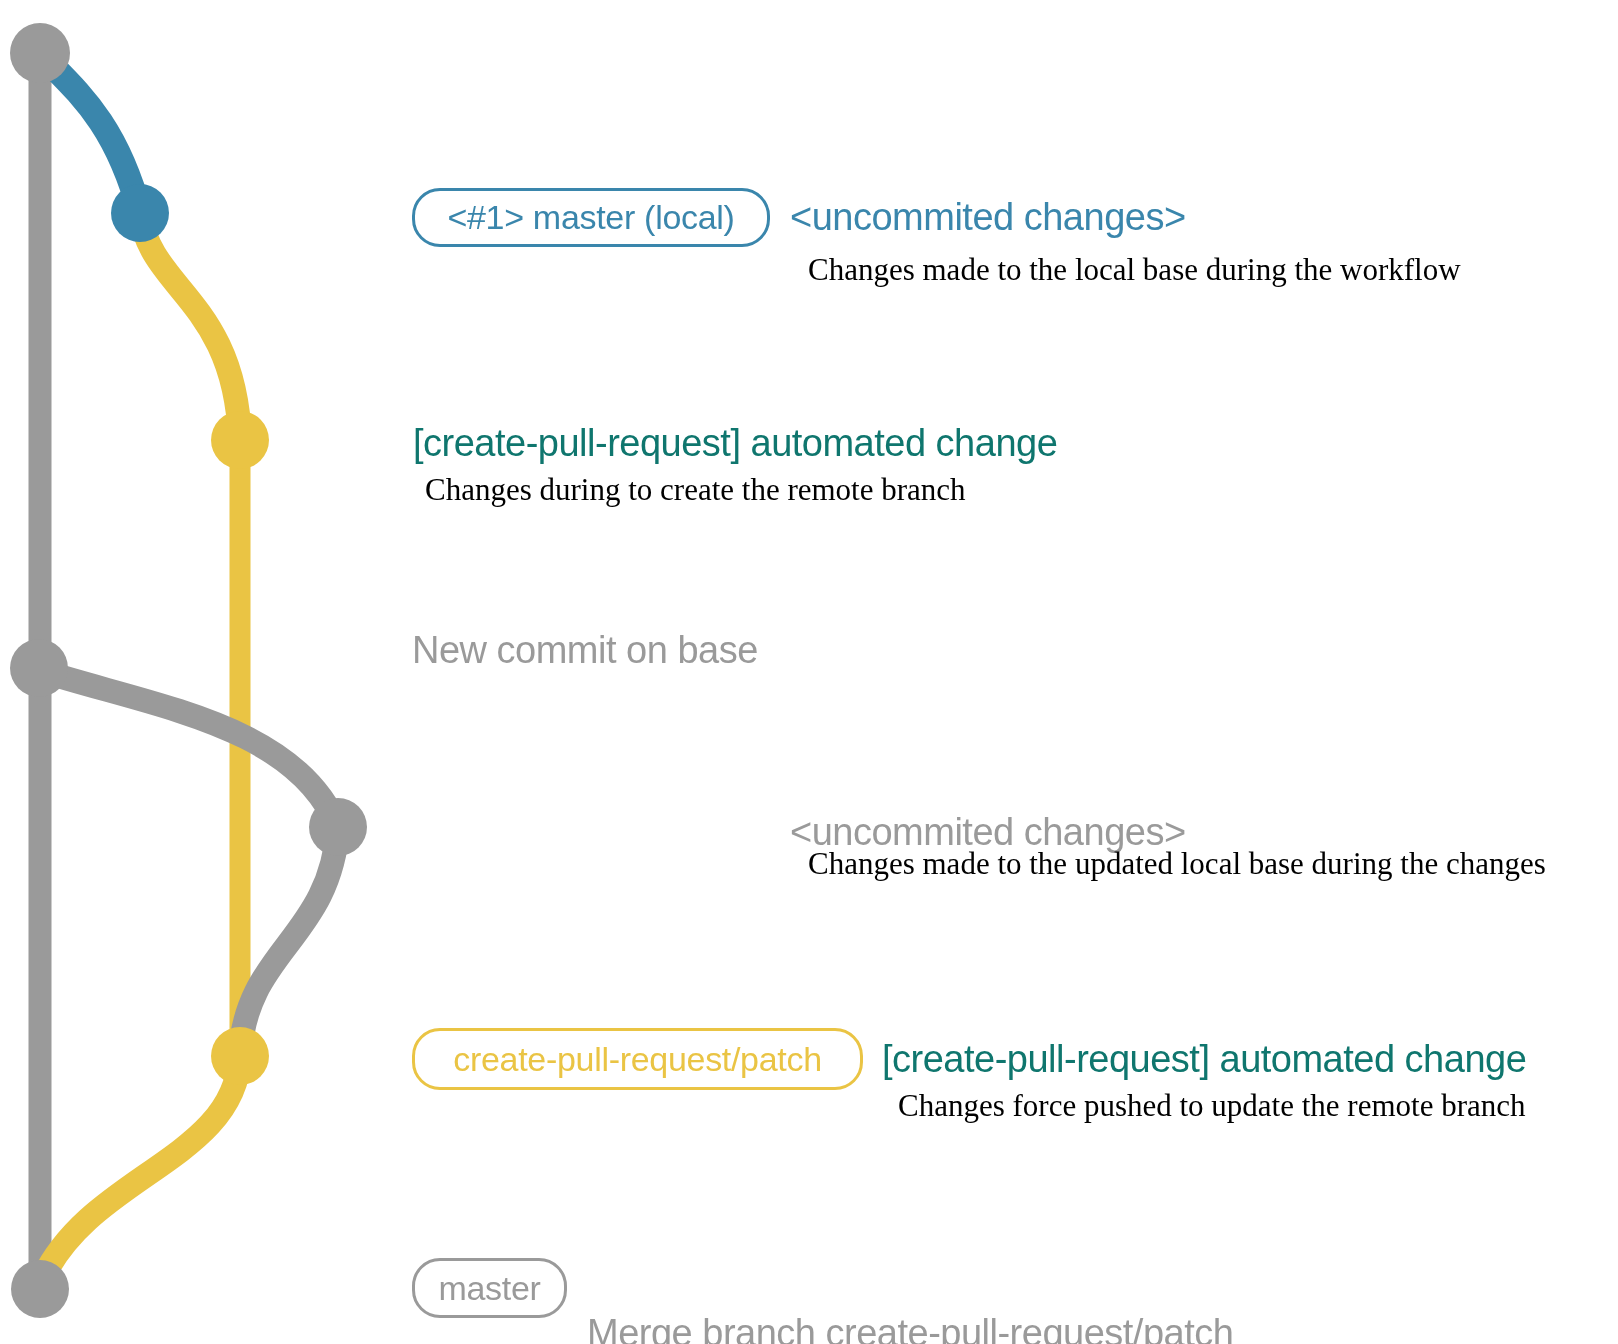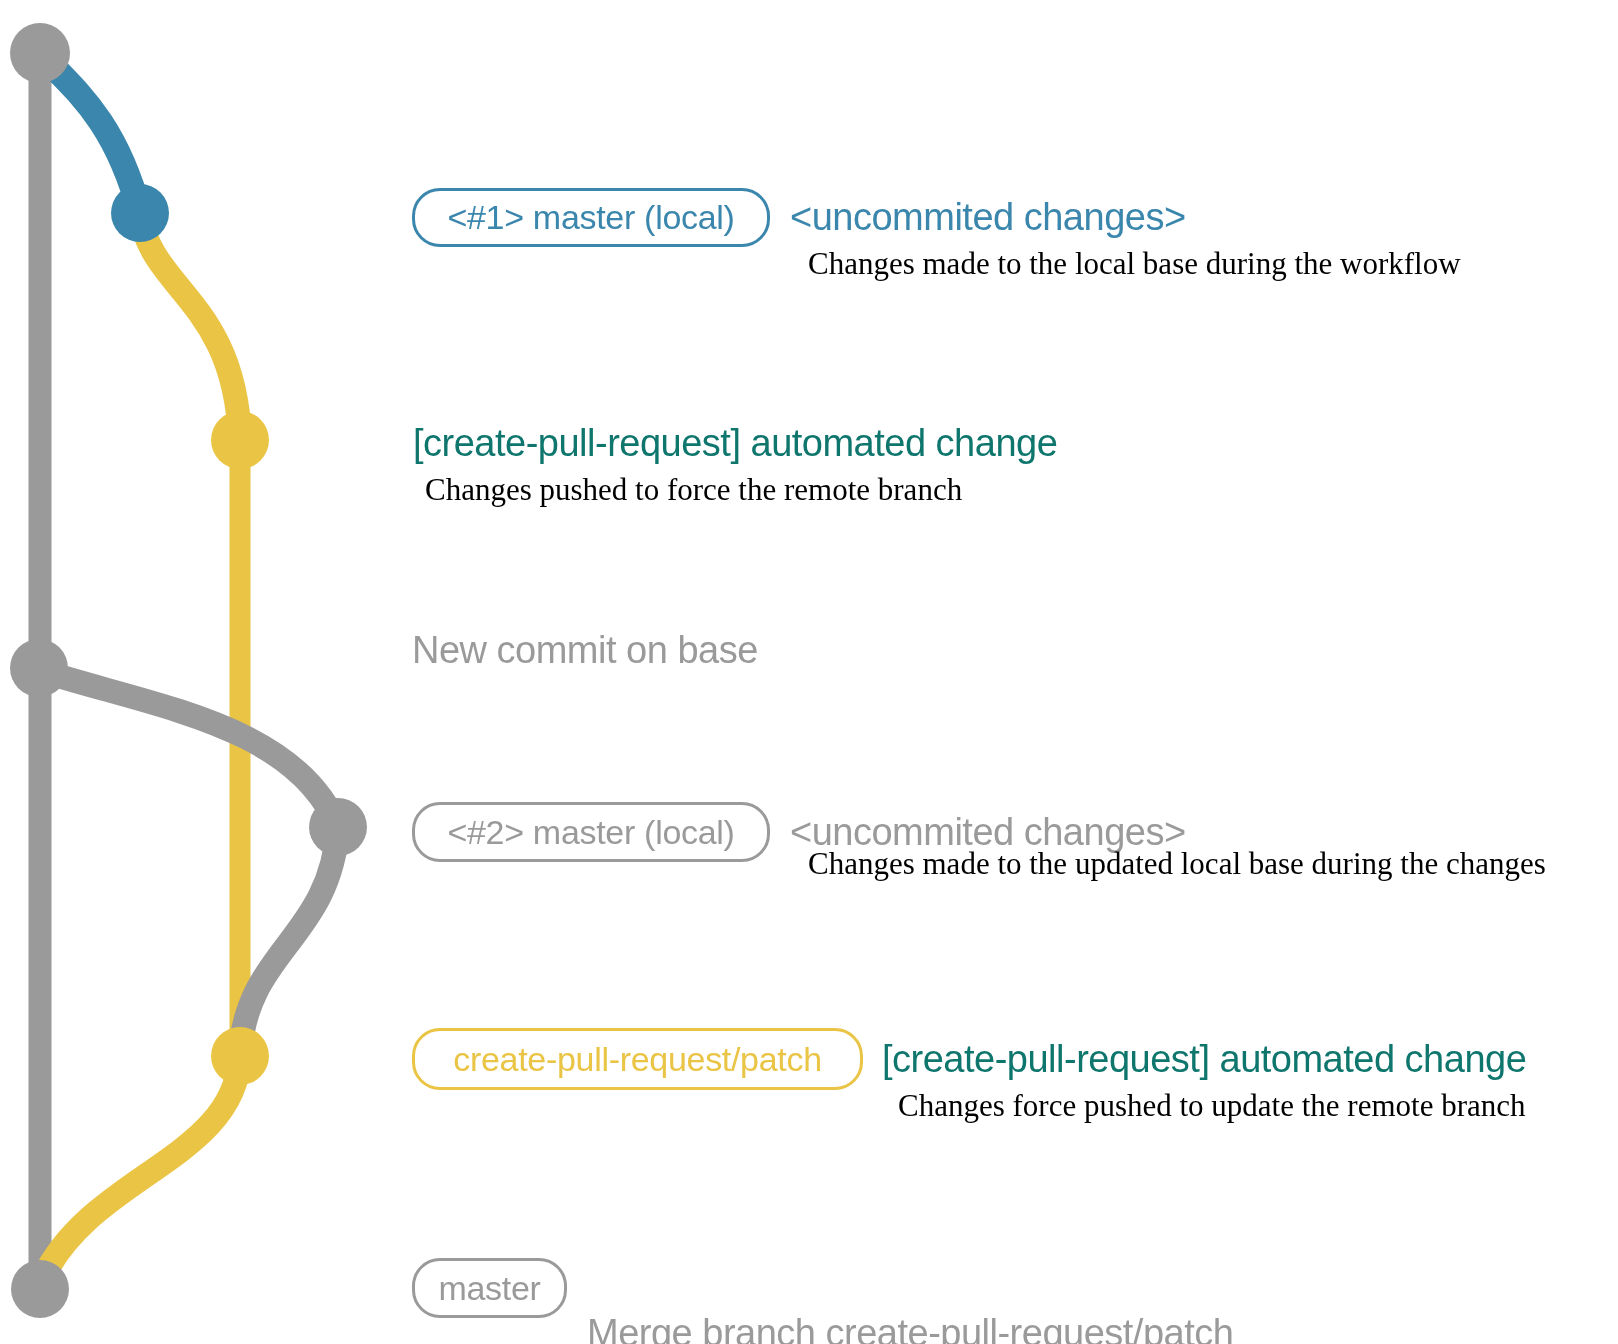--- a/index.html
+++ b/index.html
@@ -61,28 +61,27 @@
     <circle cx="240" cy="440" r="29" fill="#eac444"></circle>
     <circle cx="39" cy="668" r="29" fill="#9a9a9a"></circle>
     <circle cx="338" cy="827" r="29" fill="#9a9a9a"></circle>
     <circle cx="240" cy="1056" r="29" fill="#eac444"></circle>
     <circle cx="40" cy="1289" r="29" fill="#9a9a9a"></circle>
   </svg>
 
 
   <div class="pill blue" style="left:412px; top:188px; width:358px; height:59px;">&lt;#1&gt; master (local)</div>
   <div class="lbl blue-t" style="left:790px; top:196px;">&lt;uncommited changes&gt;</div>
-  <div class="serif" style="left:808px; top:246px;text-align:center;">Changes made to the local base during the workflow</div>
+  <div class="serif" style="left:808px; top:252px;text-align:center;">Changes made to the local base during the workflow</div>
 
   <div class="lbl yellow-t" style="left:413px; top:422px;">[create-pull-request] automated change</div>
-  <div class="serif" style="left:425px; top:472px;">Changes pushed to force the remote branch</div>
+  <div class="serif" style="left:425px; top:472px;">Changes during to create the remote branch</div>
 
   <div class="lbl gray-t" style="left:412px; top:629px;">New commit on base</div>
 
-  <div class="pill gray" style="left:412px; top:802px; width:358px; height:60px;">&lt;#2&gt; master (local)</div>
   <div class="lbl gray-t" style="left:790px; top:811px;">&lt;uncommited changes&gt;</div>
   <div class="serif" style="left:808px; top:846px;">Changes made to the updated local base during the changes</div>
 
   <div class="pill yellow" style="left:412px; top:1028px; width:451px; height:62px;">create-pull-request/patch</div>
   <div class="lbl yellow-t" style="left:882px; top:1038px;">[create-pull-request] automated change</div>
   <div class="serif" style="left:898px; top:1088px;">Changes force pushed to update the remote branch</div>
 
   <div class="pill gray" style="left:412px; top:1258px; width:155px; height:60px;">master</div>
   <div class="lbl gray-t" style="left:587px; top:1267px;margin-top:45px;">Merge branch create-pull-request/patch</div>
 

